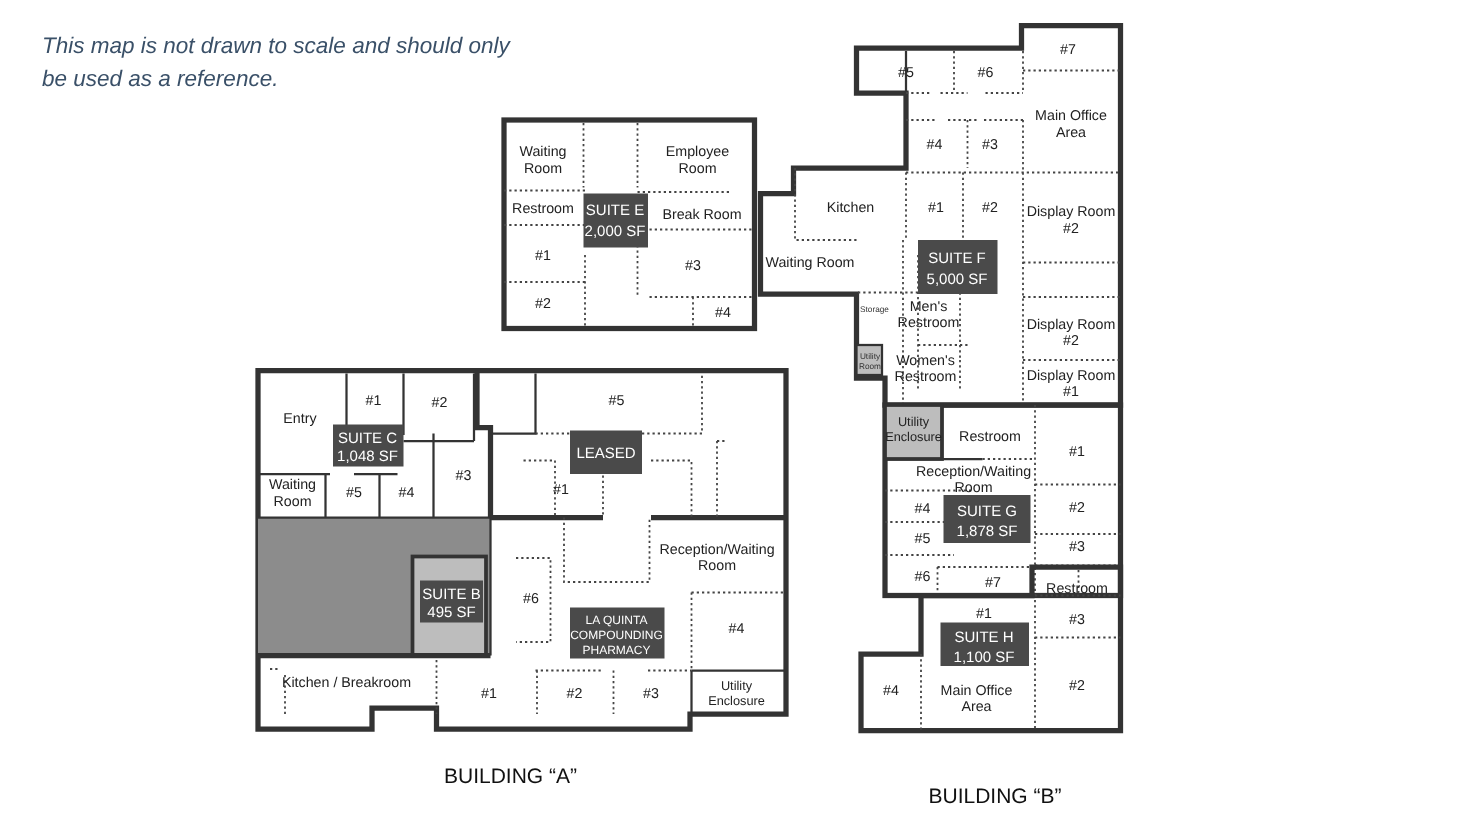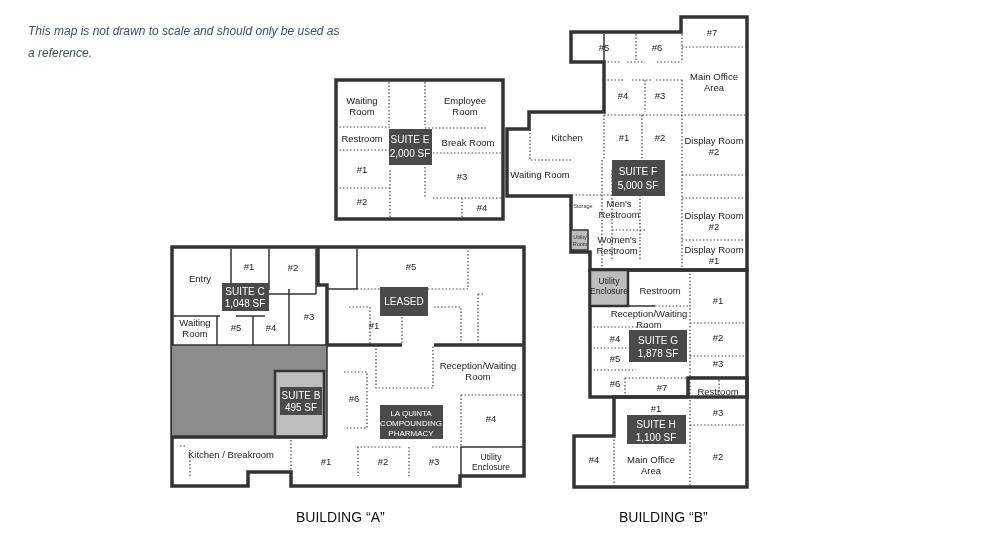--- a/index.html
+++ b/index.html
@@ -1,17 +1,17 @@
 <!DOCTYPE html>
 <html><head>
   <meta charset="utf-8">
   <style>
     html, body { margin:0; padding:0; background:#ffffff; }
     body { width:984px; height:543px; position:relative; overflow:hidden; font-family:"DejaVu Sans", sans-serif; }
-    .note { position:absolute; left:28px; top:20px; width:320px; font-style:italic; font-size:12px; line-height:22px; color:#3a5068; font-family:"Liberation Sans", sans-serif; }
+    .note { position:absolute; left:28px; top:20px; width:320px; font-style:italic; font-size:15px; line-height:22px; color:#3a5068; font-family:"Liberation Sans", sans-serif; }
     svg.map { position:absolute; left:0; top:0; }
     .lbl { font-family:"Liberation Sans", sans-serif; font-size:9.5px; fill:#222; text-anchor:middle; }
     .lbl-sm { font-family:"Liberation Sans", sans-serif; font-size:5.5px; fill:#333; text-anchor:middle; }
     .lbl-xs { font-family:"Liberation Sans", sans-serif; font-size:8.5px; fill:#222; text-anchor:middle; }
     .tag { font-family:"Liberation Sans", sans-serif; font-size:10px; fill:#ffffff; text-anchor:middle; }
     .tag-sm { font-family:"Liberation Sans", sans-serif; font-size:8px; fill:#ffffff; text-anchor:middle; }
     .wall { stroke:#333; stroke-width:3.5; fill:none; }
     .iwall { stroke:#333; stroke-width:1.5; fill:none; }
     .dot { stroke:#444; stroke-width:1.2; stroke-dasharray:1.5 2; fill:none; }
     .bldg-label { position:absolute; font-family:"Liberation Sans", sans-serif; font-weight:normal; font-size:14px; color:#111; }
@@ -168,13 +168,13 @@
     <text class="lbl" x="231" y="458">Kitchen / Breakroom</text>
     <text class="lbl" x="326" y="465">#1</text>
     <text class="lbl" x="383" y="465">#2</text>
     <text class="lbl" x="434" y="465">#3</text>
     <text class="lbl-xs" x="491" y="460">Utility</text>
     <text class="lbl-xs" x="491" y="470">Enclosure</text>
   </g>
 </svg>
 
 <div class="bldg-label" style="left:296px; top:509px;">BUILDING “A”</div>
-<div class="bldg-label" style="left:619px; top:509px;">BUILDING “B”</div>
+<div class="bldg-label" style="left:619px; top:522px;">BUILDING “B”</div>
 
 </body></html>

